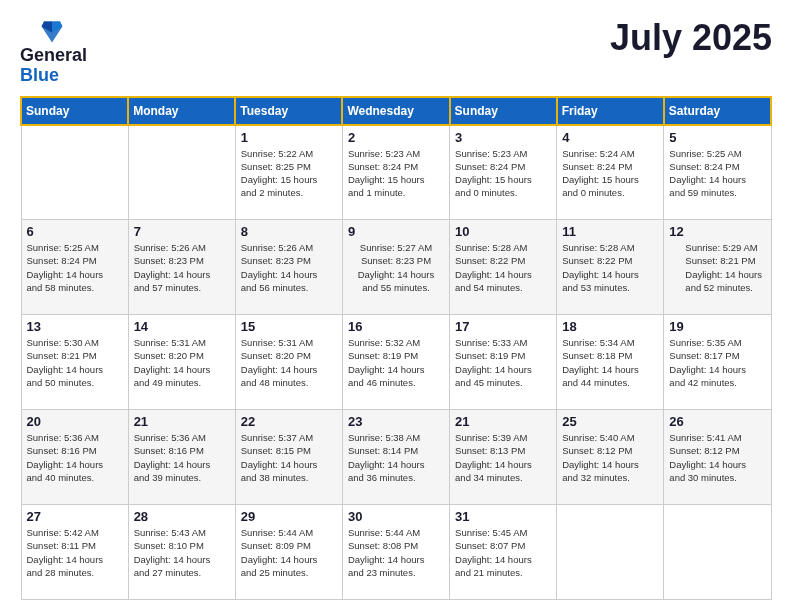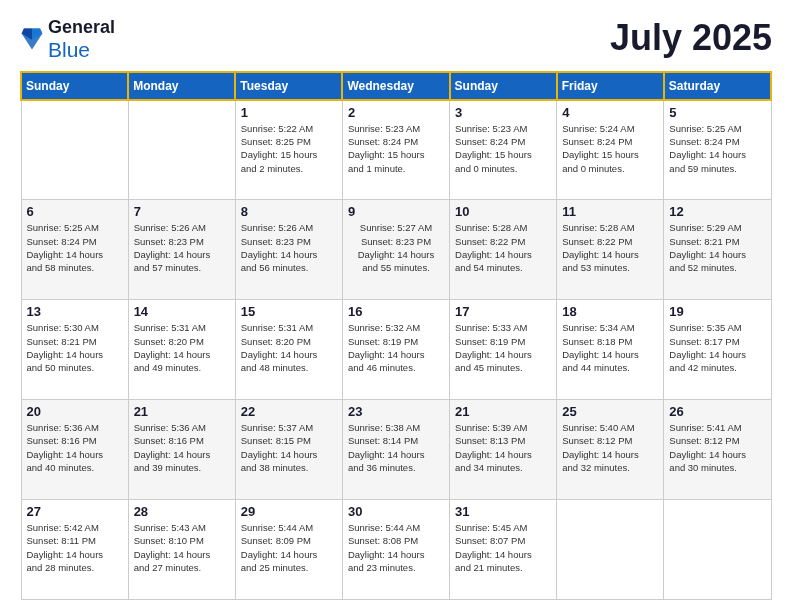--- a/index.html
+++ b/index.html
@@ -19,34 +19,35 @@
     }
     .header {
       display: flex;
       justify-content: space-between;
       align-items: flex-start;
       margin-bottom: 10px;
     }
     .logo {
       display: flex;
       align-items: center;
+      flex-direction: column;
     }
     .logo-text {
       display: flex;
       flex-direction: column;
       line-height: 1.1;
     }
     .logo-general {
       font-size: 18px;
       font-weight: bold;
       color: #1a1a2e;
     }
     .logo-blue {
-      font-size: 21px;
-      font-weight: normal;
+      font-size: 18px;
+      font-weight: bold;
       color: #1565c0;
     }
     .logo-icon {
       width: 24px;
       height: 28px;
       margin-right: 4px;
       position: relative;
     }
     .title-block {
     }
@@ -219,21 +220,21 @@
           </td>
           <td>
             <span class="day-number">11</span>
             <div class="day-info" style="white-space: pre-line;">Sunrise: 5:28 AM
 Sunset: 8:22 PM
 Daylight: 14 hours
 and 53 minutes.</div>
           </td>
           <td>
             <span class="day-number">12</span>
-            <div class="day-info" style="white-space: pre-line;">Sunrise: 5:29 AM
+            <div class="day-info" style="white-space: pre-line; margin-left: 16px;">Sunrise: 5:29 AM
 Sunset: 8:21 PM
 Daylight: 14 hours
 and 52 minutes.</div>
           </td>
         </tr>
         <tr>
           <td>
             <span class="day-number">13</span>
             <div class="day-info" style="white-space: pre-line;">Sunrise: 5:30 AM
 Sunset: 8:21 PM

